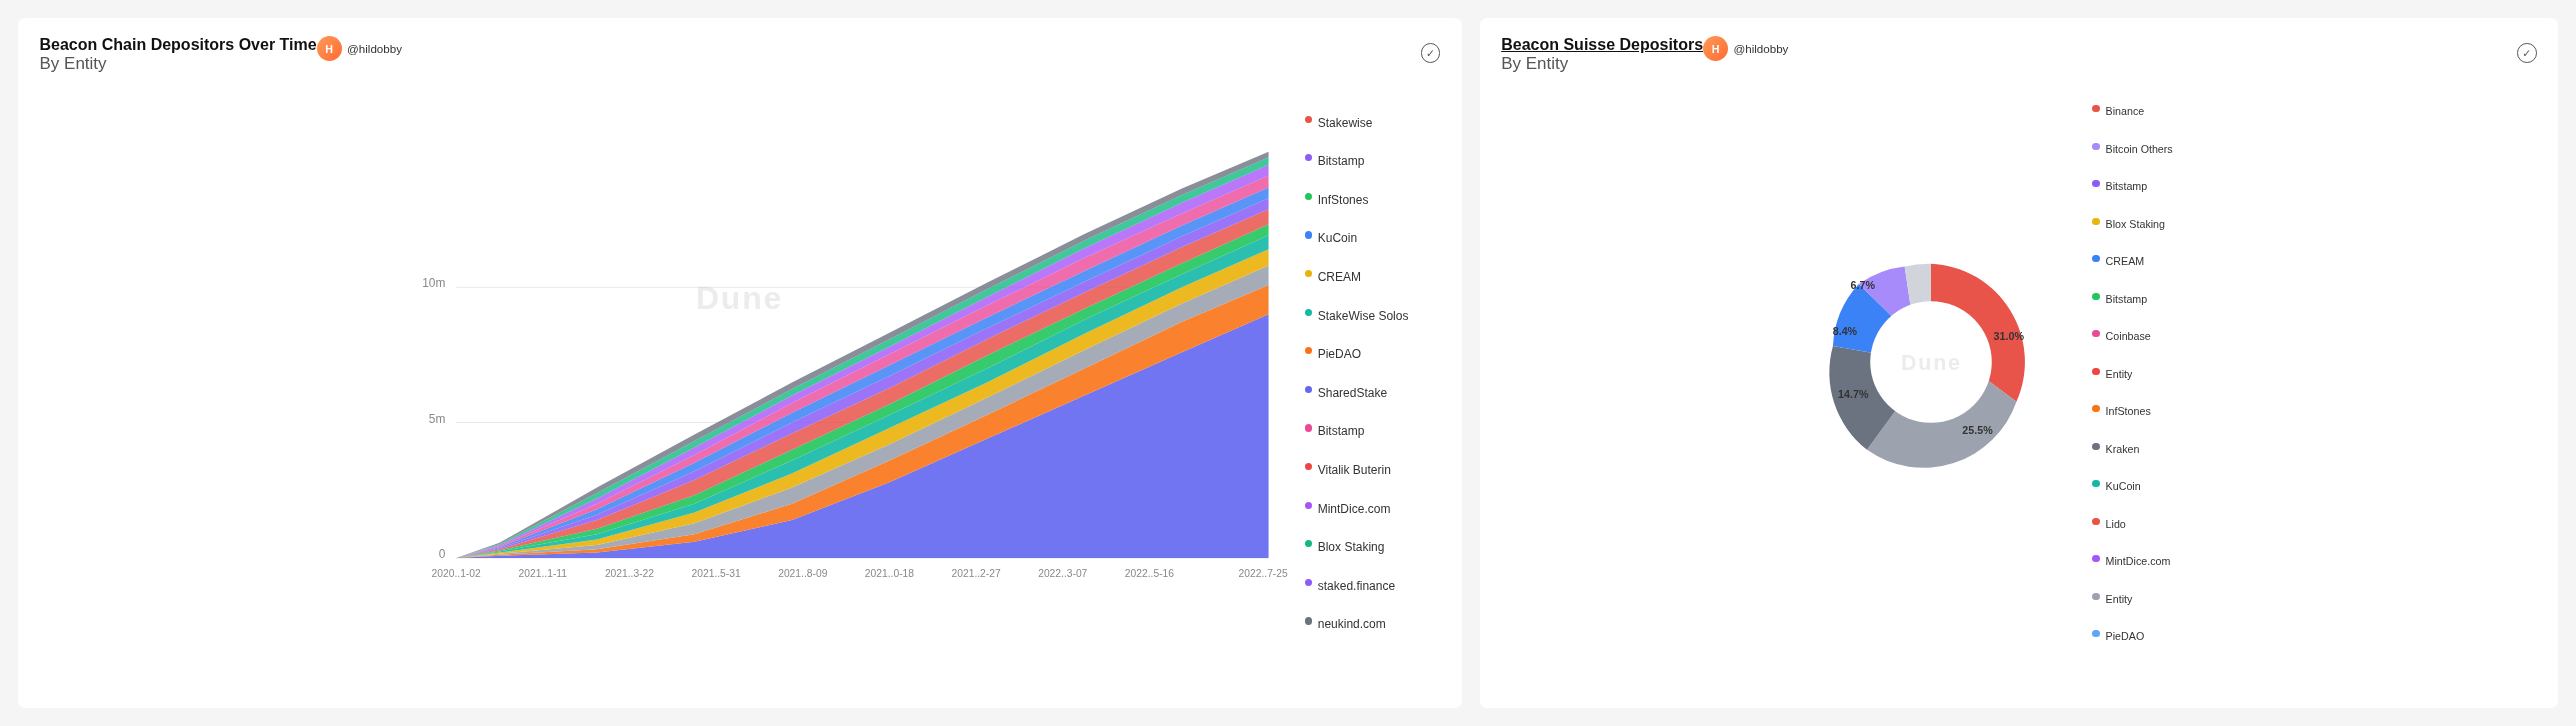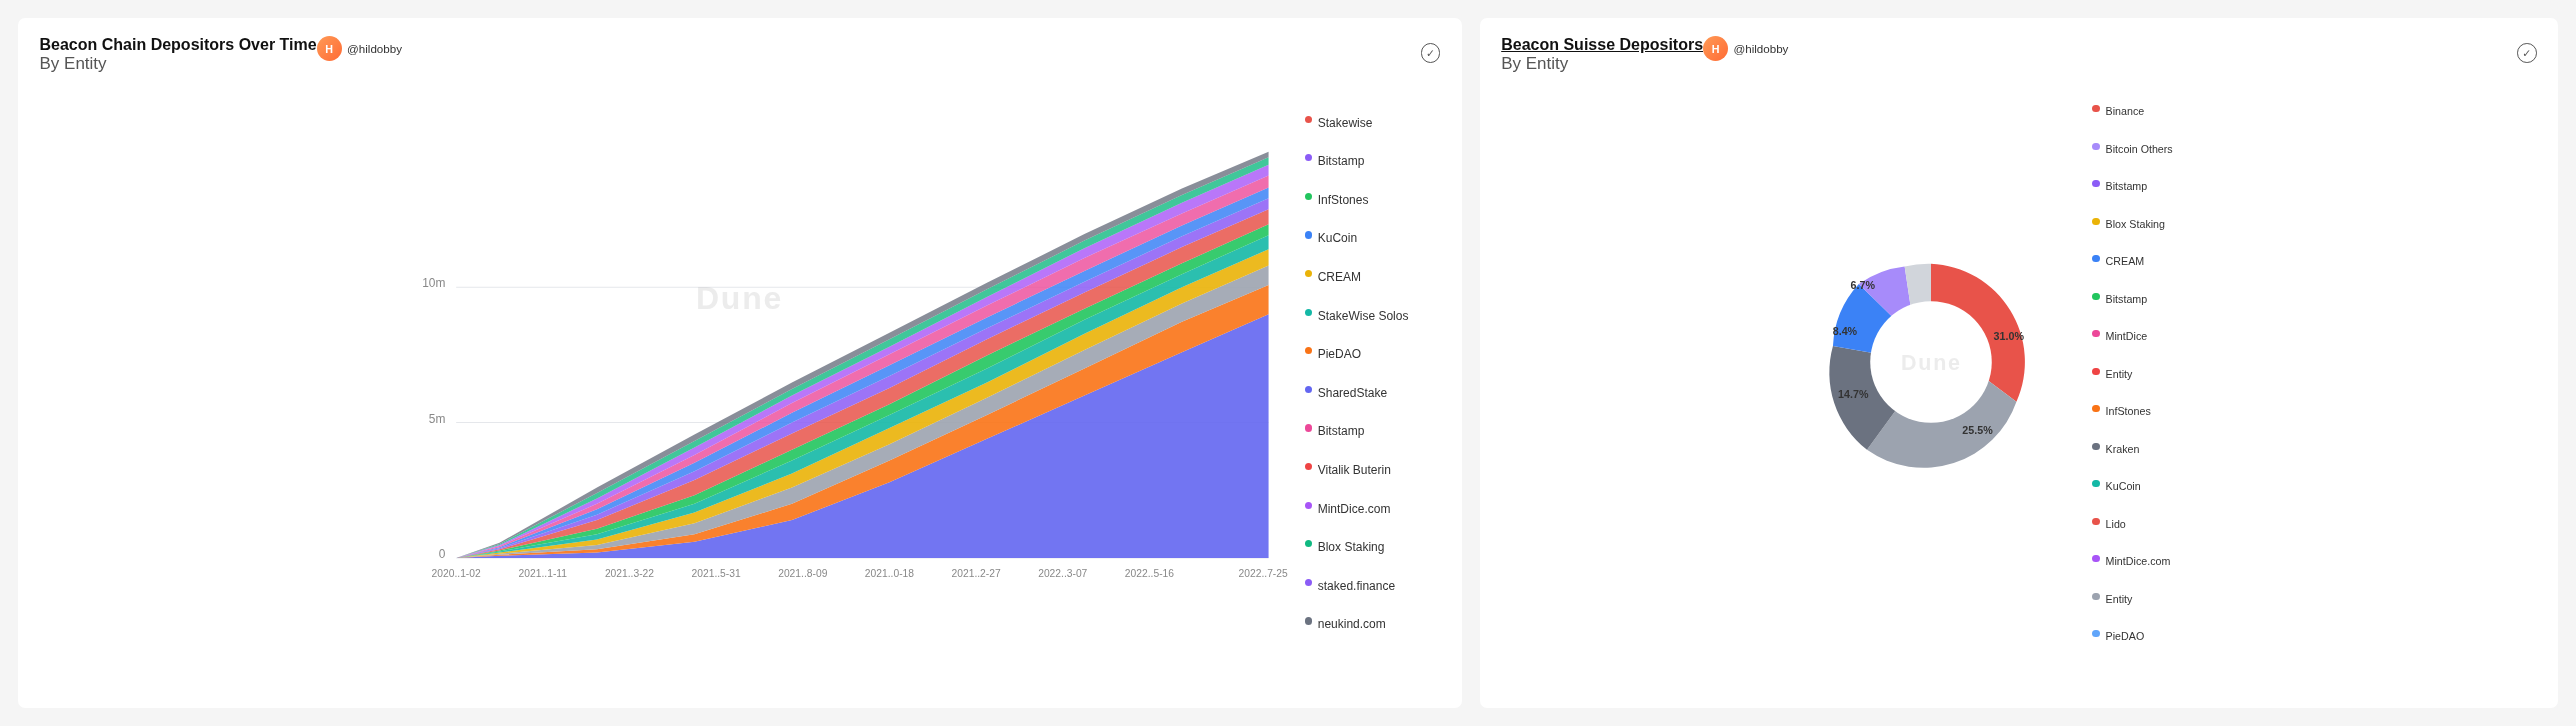--- a/index.html
+++ b/index.html
@@ -342,21 +342,21 @@
         <div class="legend-item">
           <div class="legend-dot" style="background:#3b82f6"></div>
           <span>CREAM</span>
         </div>
         <div class="legend-item">
           <div class="legend-dot" style="background:#22c55e"></div>
           <span>Bitstamp</span>
         </div>
         <div class="legend-item">
           <div class="legend-dot" style="background:#ec4899"></div>
-          <span>MintDice</span>
+          <span>Coinbase</span>
         </div>
         <div class="legend-item">
           <div class="legend-dot" style="background:#ef4444"></div>
           <span>Entity</span>
         </div>
         <div class="legend-item">
           <div class="legend-dot" style="background:#f97316"></div>
           <span>InfStones</span>
         </div>
         <div class="legend-item">

